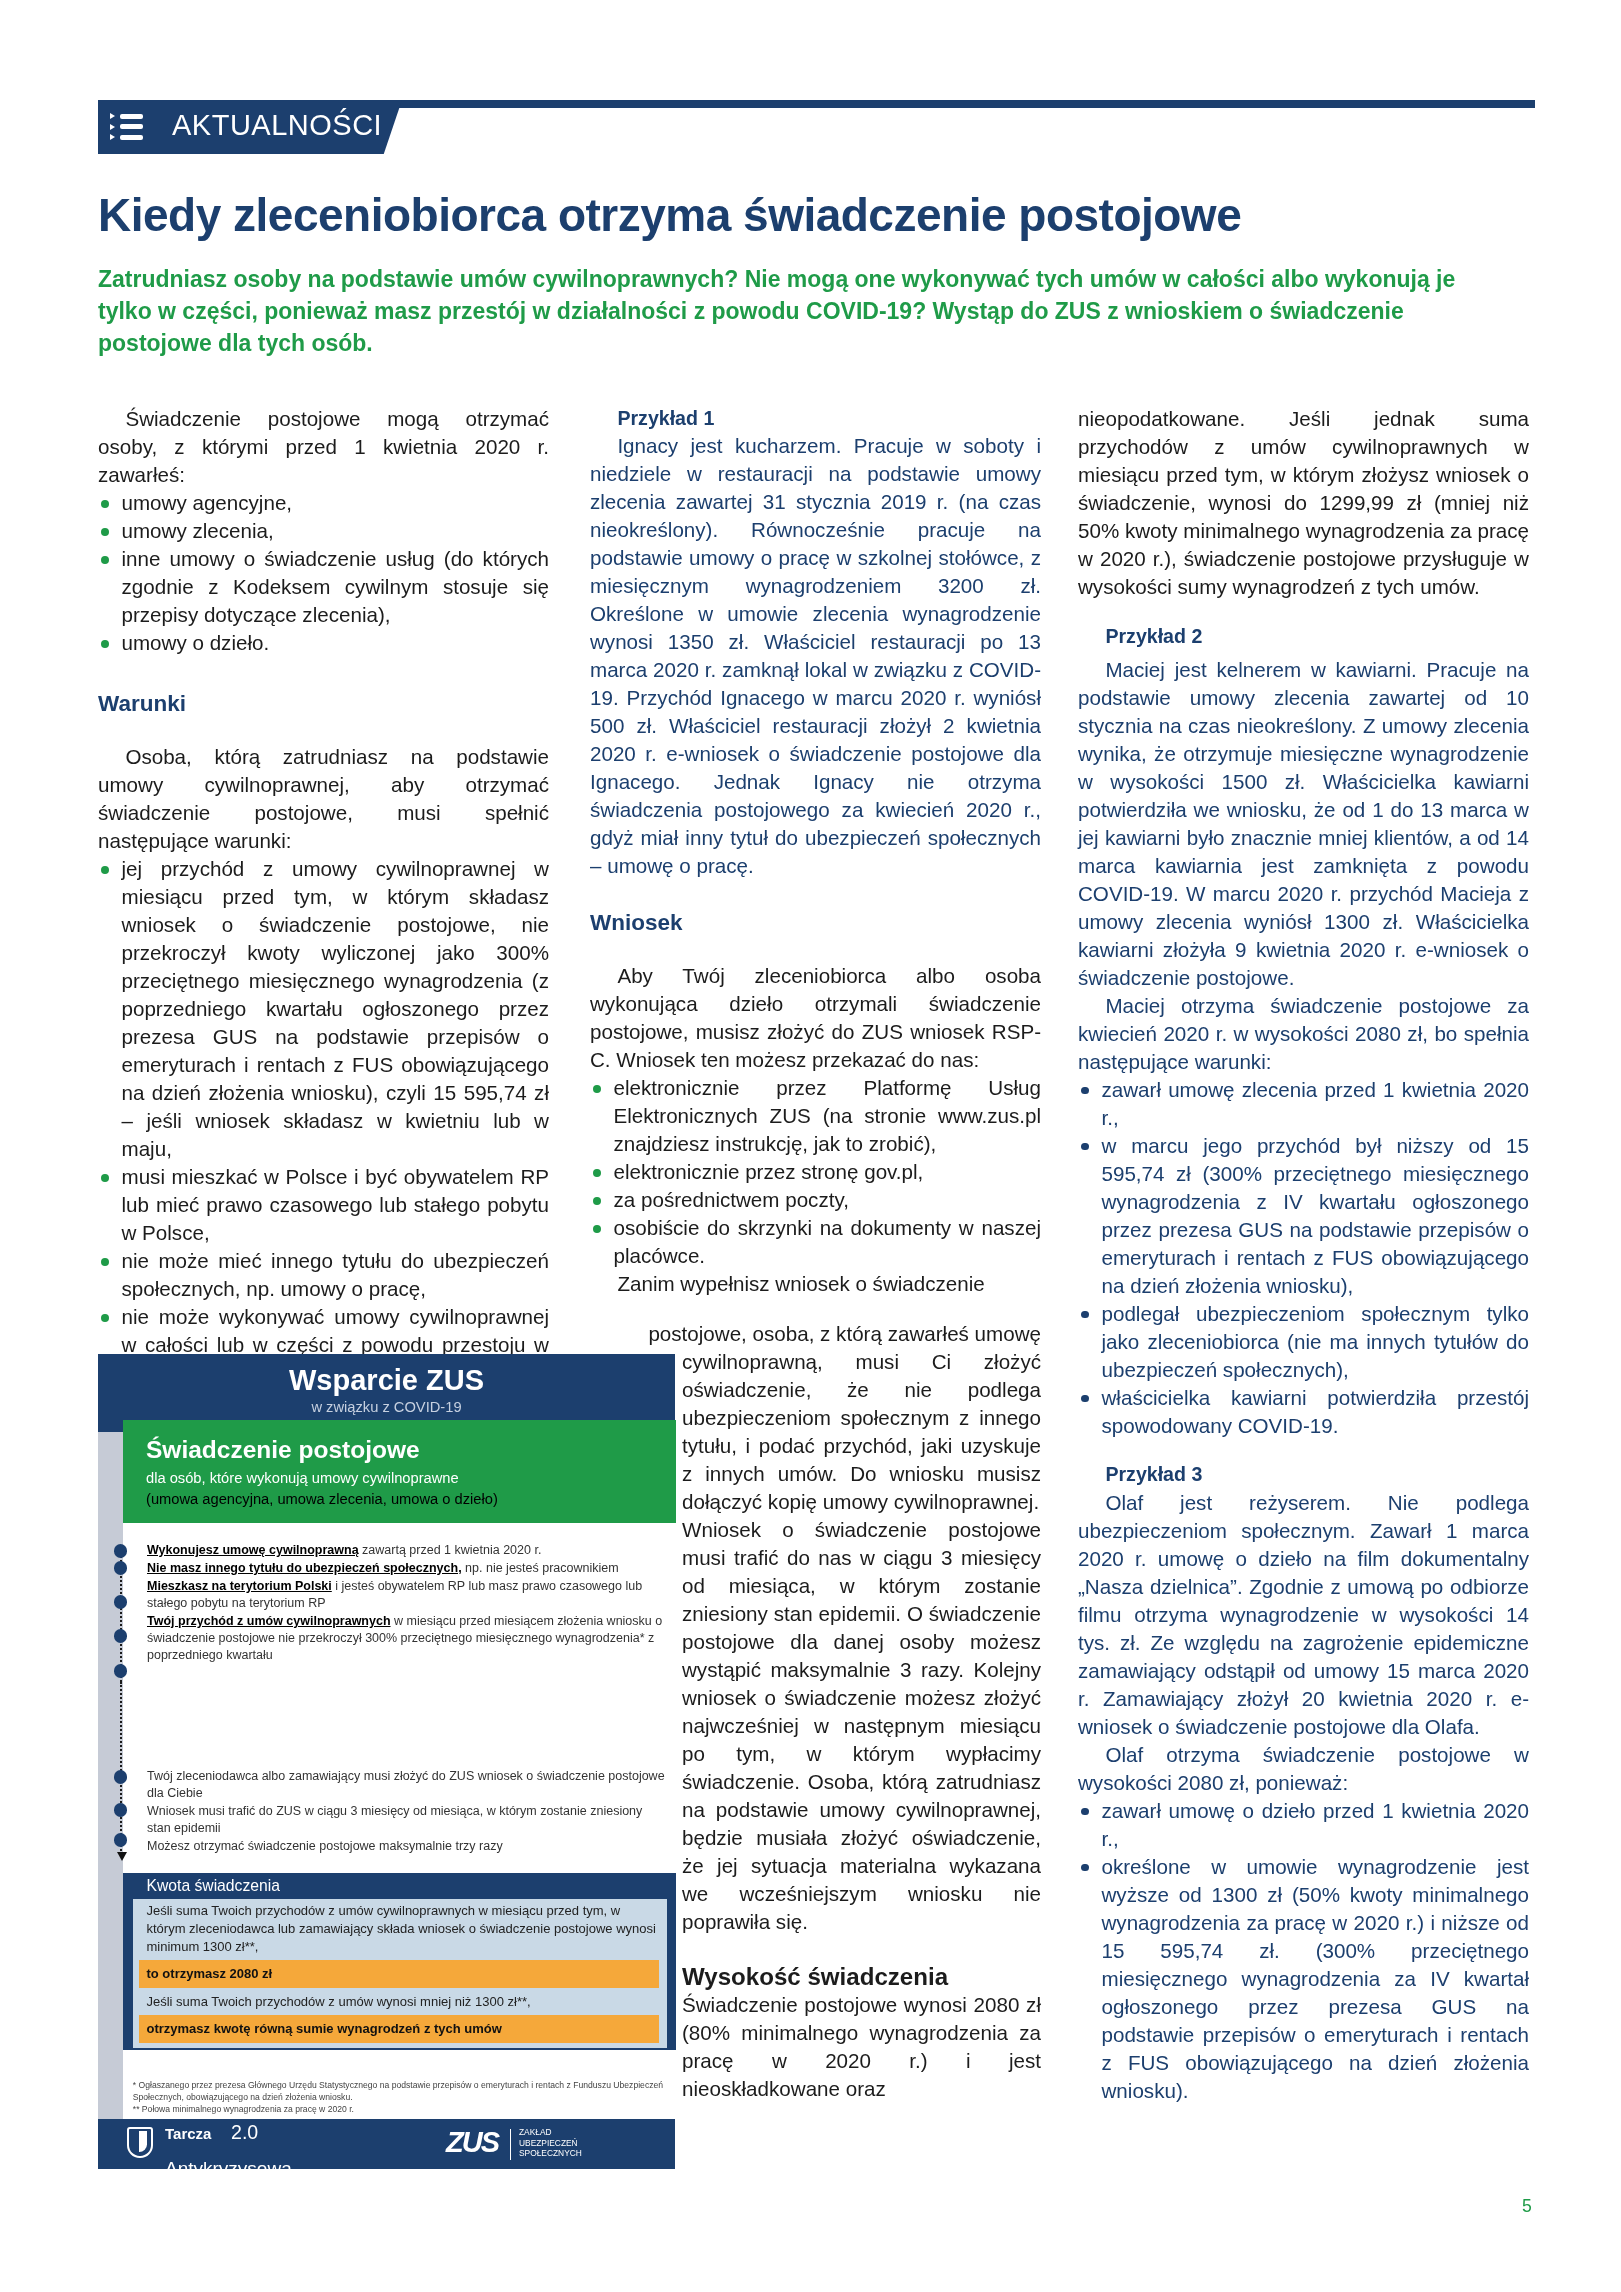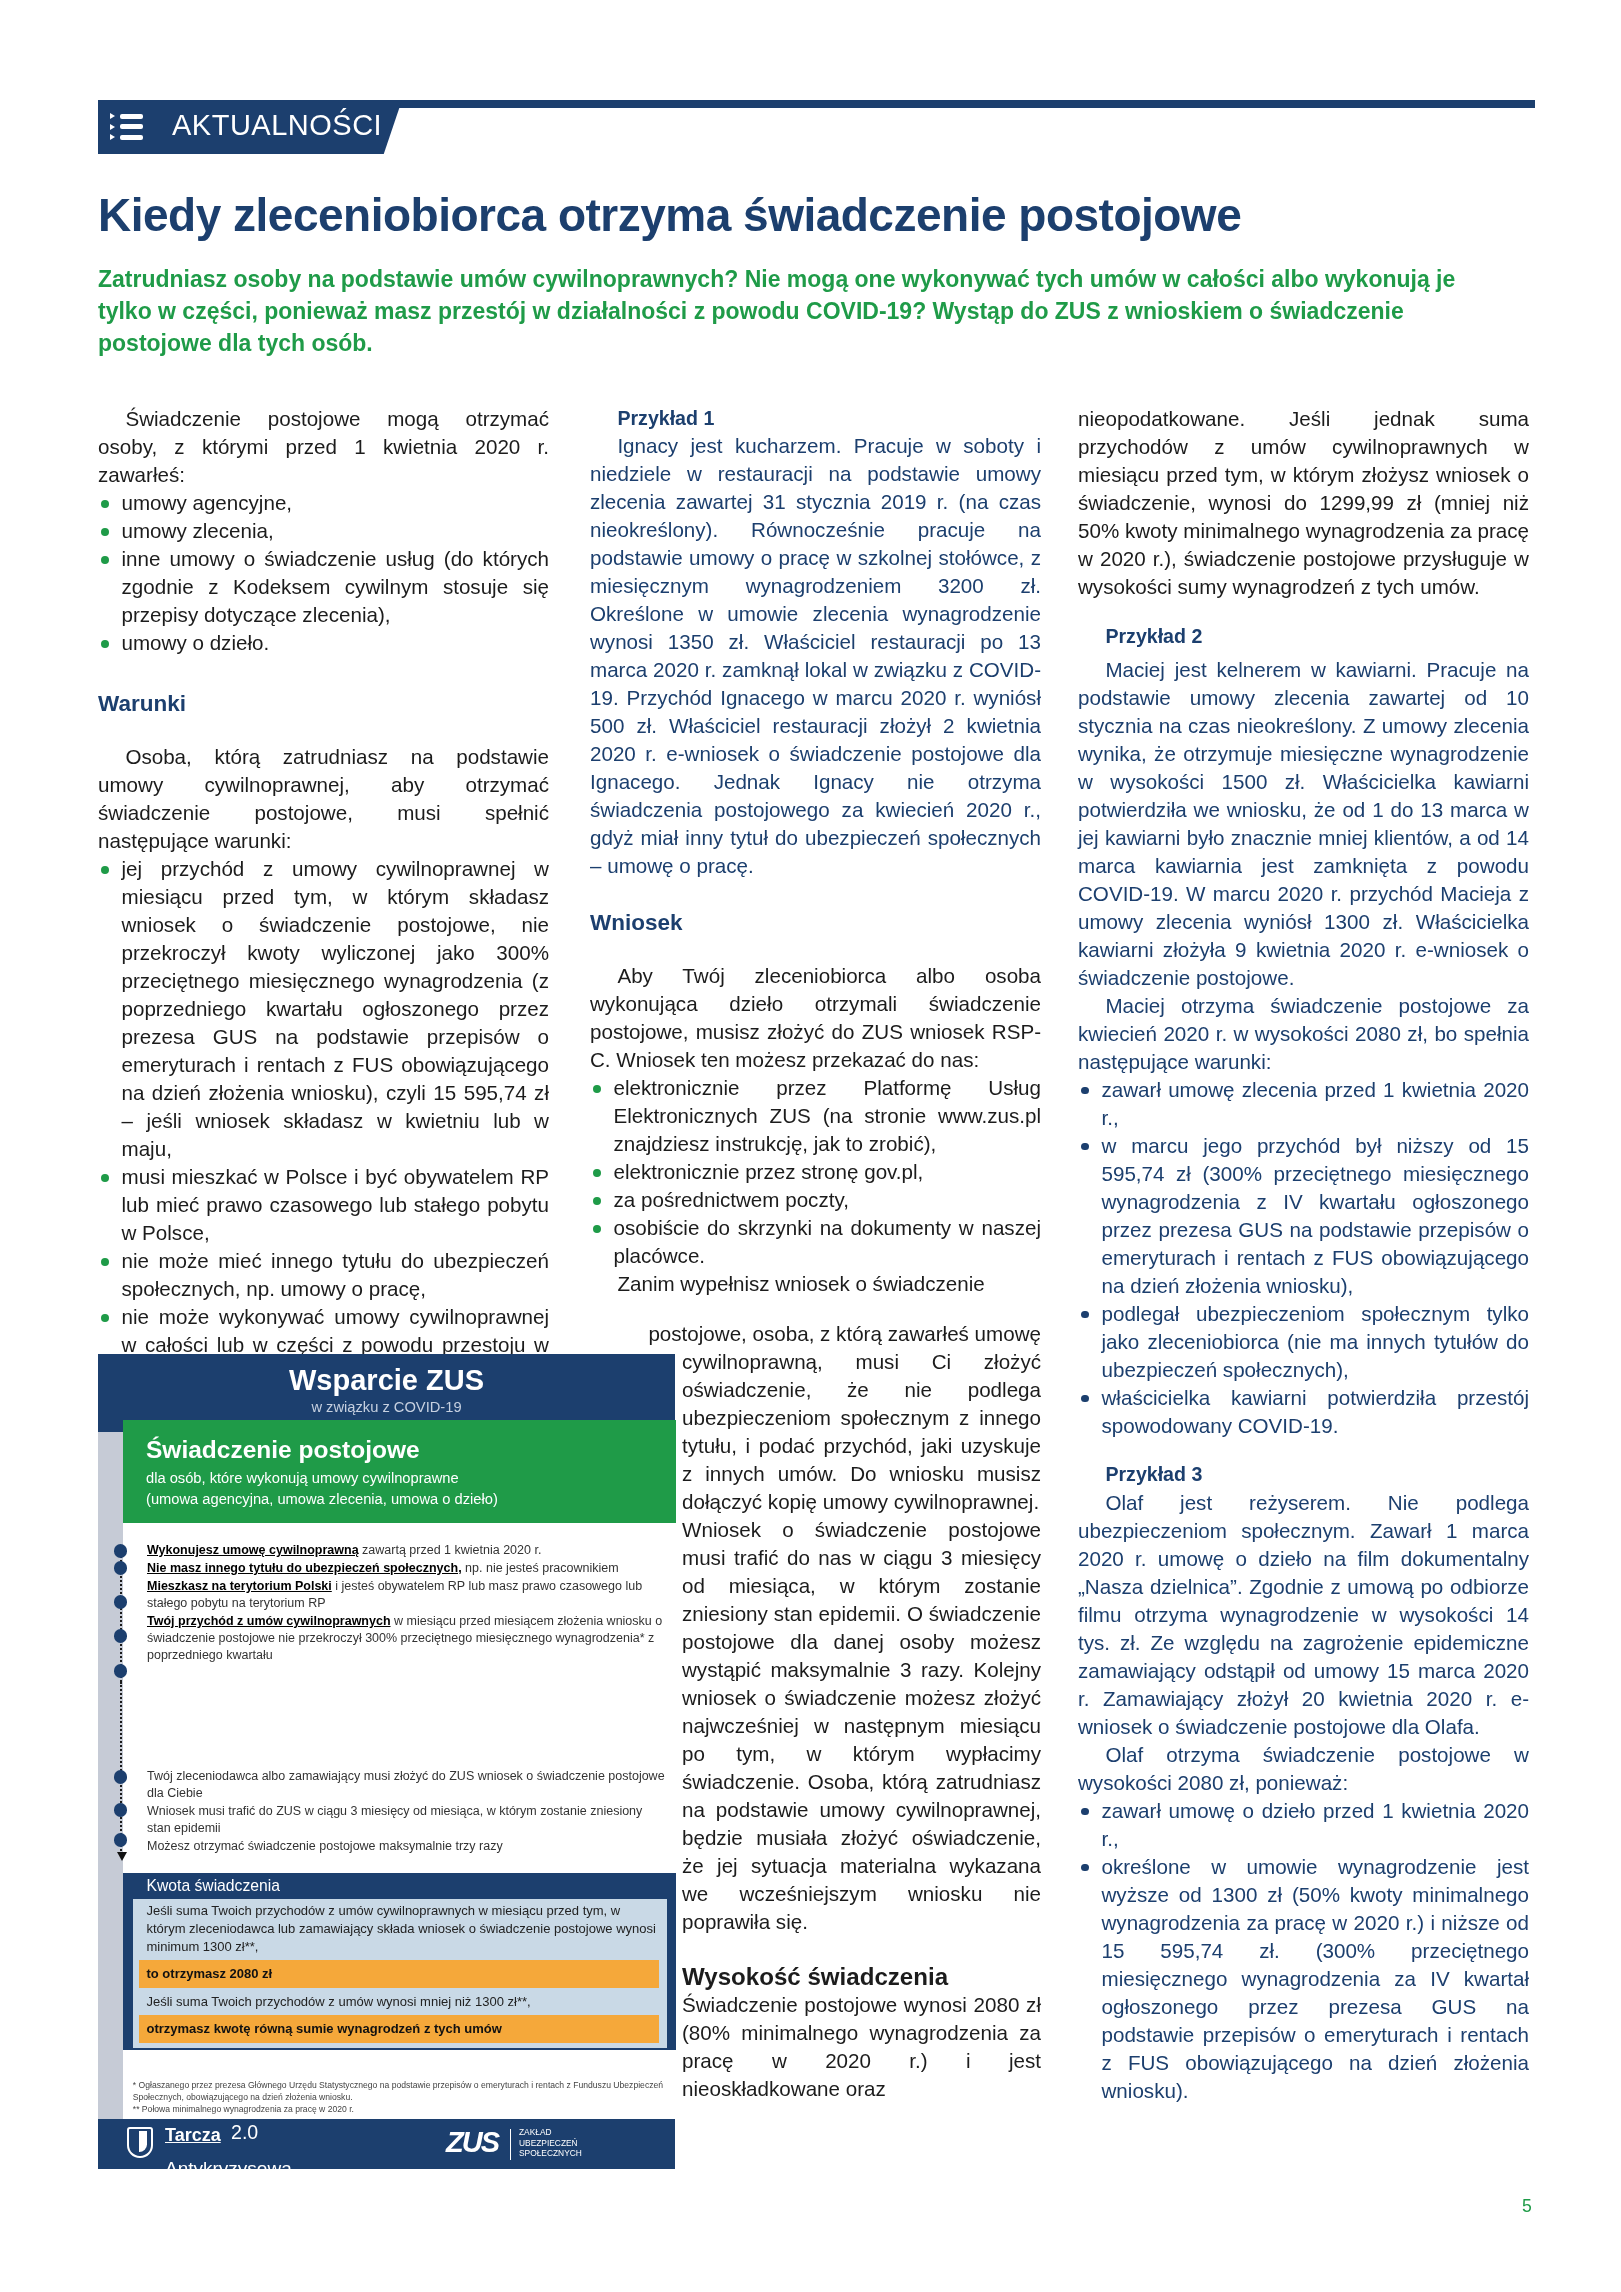--- a/index.html
+++ b/index.html
@@ -39,37 +39,37 @@
 
   
   .info { position: absolute; left: 98px; top: 1354px; width: 577px; height: 815px; background: #ffffff; }
   .info-left-rail { position: absolute; left: 0; top: 78px; width: 24.5px; height: 698px; background: #c6cbd6; }
   .info-head { position: absolute; left: 0; top: 0; width: 577px; height: 78px; background: #1c3f6e; text-align: center; color: #fff; }
   .info-head .t { font-size: 29px; font-weight: bold; padding-top: 9.8px; display: block; }
   .info-head .s { font-size: 14.7px; color: #c6d0e0; display: block; margin-top: 2px; }
   .info-green { position: absolute; left: 24.5px; top: 66px; width: 553px; height: 103px; background: #1f9b48; color: #fff; padding: 15.7px 0 0 23.5px; }
   .info-green .t { font-size: 24.5px; font-weight: bold; display: block; }
   .info-green .s1 { font-size: 14.7px; display: block; margin-top: 5.9px; }
-  .info-green .s2 { font-size: 14.7px; display: block; margin-top: 5.9px; color: #ffffff; }
+  .info-green .s2 { font-size: 14.7px; display: block; margin-top: 5.9px; color: #000000; }
   .timeline { position: absolute; left: 21.6px; width: 2px; border-left: 2.9px dotted #1c1c1c; }
   .dot { position: absolute; left: 15.7px; width: 13.7px; height: 13.7px; border-radius: 50%; background: #1c3f6e; }
   .info-items { position: absolute; left: 49px; width: 519px; font-size: 12.5px; line-height: 17px; color: #333; }
   .info-items .row { margin-bottom: 1px; }
   .info-items b { color: #000000; text-decoration: underline; }
   .info-bar { position: absolute; left: 24.5px; width: 553px; height: 31px; background: #1f9b48; color: #fff; font-size: 14.7px; font-weight: bold; padding: 6.9px 0 0 23.5px; }
   .arrow-down { position: absolute; left: 18.6px; width: 0; height: 0; border-left: 5.9px solid transparent; border-right: 5.9px solid transparent; border-top: 9.8px solid #111; }
   .kwota { position: absolute; left: 24.5px; top: 1873px; width: 553px; height: 177px; background: #1c3f6e; }
   .kwota-title { position: absolute; left: 23.5px; top: 3.9px; color: #fff; font-size: 15.7px; }
   .kbox { position: absolute; left: 9.8px; width: 534px; background: #c9d9e6; padding: 3.9px 7.8px 5.9px 13.7px; font-size: 13px; line-height: 18px; color: #222; }
   .kbox .orange { background: #f5a83a; margin: 3.9px 0 0 -7.8px; padding: 4.9px 7.8px; font-weight: bold; color: #111; font-size: 13px; }
   .footnotes { position: absolute; left: 24.5px; top: 2080px; width: 553px; font-size: 8.6px; line-height: 11.8px; color: #444; padding-left: 9.8px; }
   .info-footer { position: absolute; left: 0; top: 2119px; width: 577px; height: 50px; background: #1c3f6e; color: #fff; }
   .shield { position: absolute; left: 29px; top: 7.8px; width: 25.5px; height: 31px; border: 2.9px solid #fff; border-radius: 2.9px 2.9px 12.7px 12.7px; }
   .shield::after { content: ""; position: absolute; left: 9.8px; top: 2px; width: 7.8px; height: 21.6px; background: #fff; border-radius: 0 0 7.8px 0; }
-  .tarcza { position: absolute; left: 67px; top: 5.9px; font-size: 18px; font-weight: bold; text-decoration: underline; }
+  .tarcza { position: absolute; left: 67px; top: 5.9px; font-size: 15px; font-weight: bold; }
   .tarcza-ver { position: absolute; left: 133px; top: 2px; font-size: 19.6px; }
   .tarcza-sub { position: absolute; left: 67px; top: 39px; font-size: 19px; }
   .zus-logo { position: absolute; left: 348px; top: 7.8px; font-size: 29px; font-weight: bold; font-style: italic; letter-spacing: -2px; line-height: 31px; }
   .zus-sep { position: absolute; left: 412px; top: 9.8px; width: 1px; height: 31px; background: #fff; }
   .zus-name { position: absolute; left: 421px; top: 7.8px; font-size: 8.4px; line-height: 10.8px; }
 
   .page-num { position: absolute; left: 1522px; top: 2196px; color: #1f9b48; font-size: 17.6px; }
 
   
 </style>

